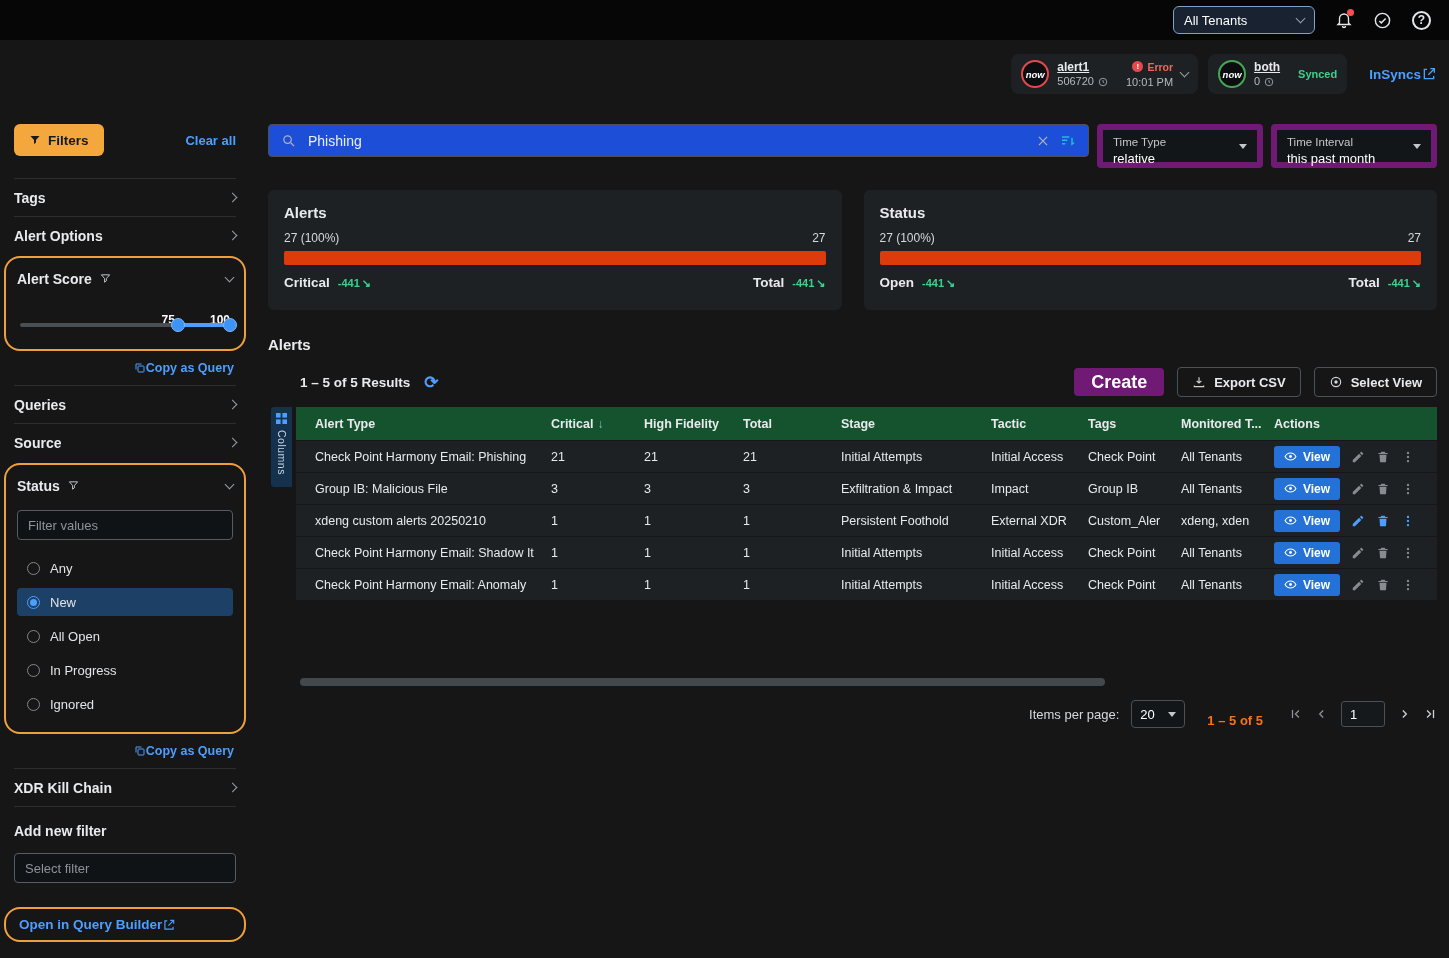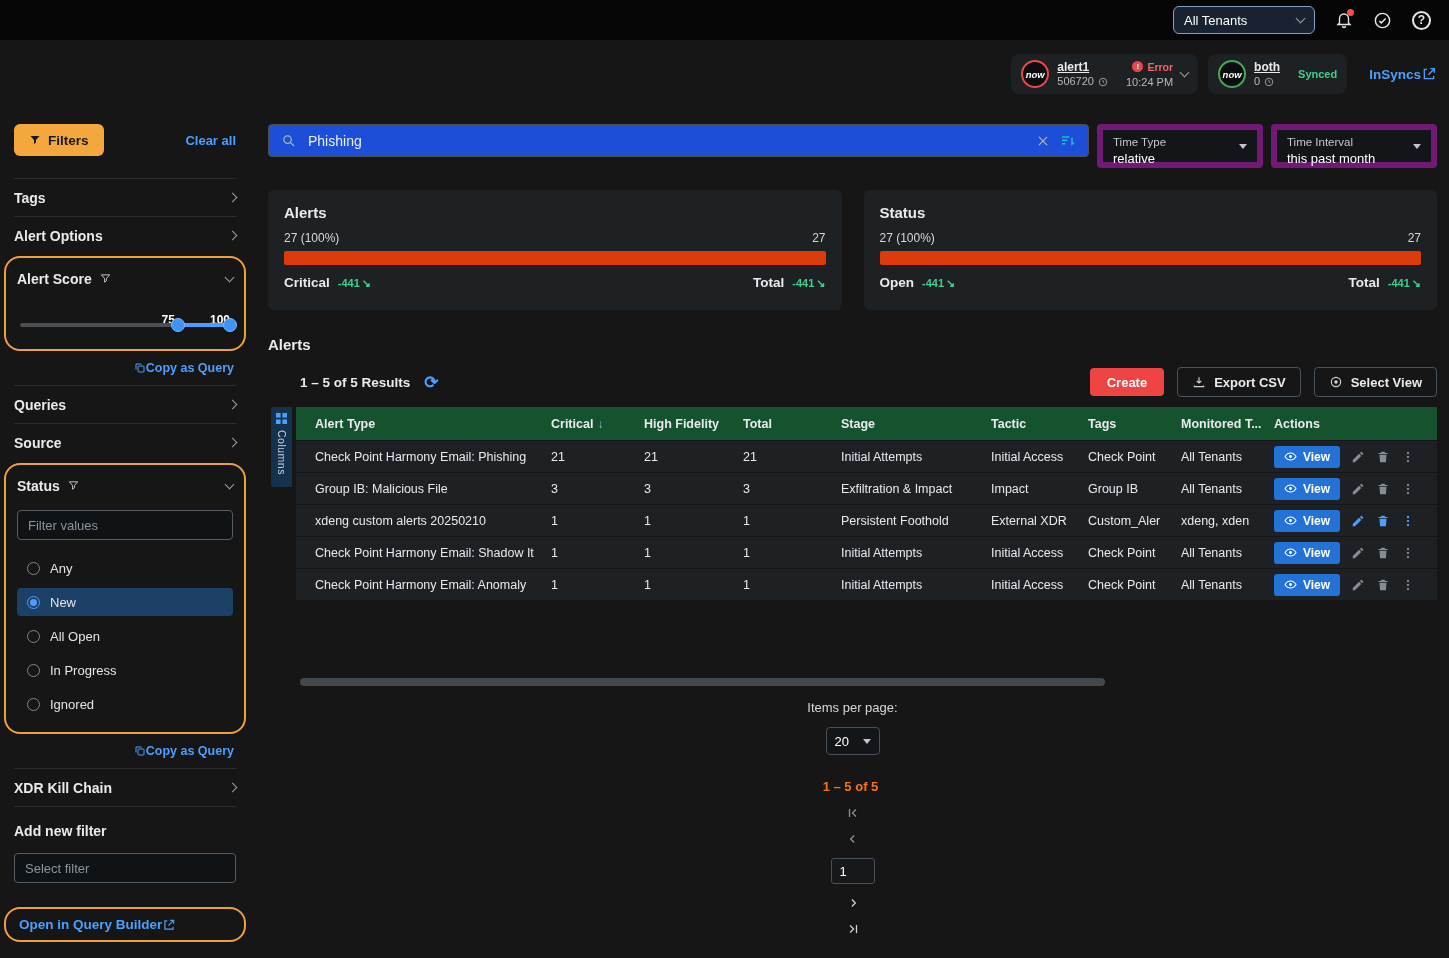--- a/index.html
+++ b/index.html
@@ -96,22 +96,22 @@
   .sumbot { display:flex; justify-content:space-between; align-items:center; }
   .sumlbl { display:inline-flex; align-items:baseline; gap:8px; font-size:13.5px; font-weight:bold; }
   .delta { color:#3ecf8e; font-size:11px; font-weight:bold; display:inline-flex; gap:2px; }
 
   
   .alerts-title { font-size:15px; font-weight:bold; margin:0 0 14px; }
   .results-row { display:flex; justify-content:space-between; align-items:center; margin-bottom:10px; padding-left:32px; }
   .results-left { display:inline-flex; align-items:center; gap:14px; font-size:13.5px; font-weight:bold; }
   .refresh { color:#4d9fff; font-size:17px; line-height:1; cursor:pointer; }
   .results-right { display:inline-flex; align-items:center; gap:13px; }
-  .btn-blue { background:#ef4444; color:#fff; border:none; border-radius:4px; height:28px; padding:0 17px;
-    font-size:13px; font-weight:bold; font-family:inherit; cursor:pointer; }
+  .btn-blue { background:#701a75; color:#fff; border:none; border-radius:4px; height:28px; padding:0 17px;
+    font-size:18px; font-weight:bold; font-family:inherit; cursor:pointer; }
   .btn-outline { background:transparent; color:#e8eaed; border:1px solid #49535e; border-radius:4px; height:30px;
     padding:0 14px; display:inline-flex; align-items:center; gap:8px; font-size:13px; font-weight:bold; font-family:inherit; cursor:pointer; }
   .btn-outline svg { color:#cfd4d9; }
 
   
   .tablewrap { position:relative; margin-left:28px; margin-top:10px; }
   .columns-tab { position:absolute; left:-25px; top:0; width:21px; height:80px; background:#14314e; border-radius:3px 0 0 3px;
     display:flex; flex-direction:column; align-items:center; gap:6px; padding-top:6px; cursor:pointer; }
   .vtext { writing-mode:vertical-rl; font-size:10.5px; color:#c8d4e0; letter-spacing:.5px; }
   .trow { display:grid; grid-template-columns:245px 93px 99px 98px 150px 97px 93px 93px 1fr;
@@ -122,21 +122,21 @@
   .sort { color:#8ab4d8; margin-left:4px; font-size:12px; }
   .td.actions { display:flex; align-items:center; gap:11px; overflow:visible; }
   .viewbtn { display:inline-flex; align-items:center; gap:6px; background:#2472d8; border:none; border-radius:3px; color:#fff;
     height:22px; padding:0 10px; font-size:12px; font-weight:bold; font-family:inherit; cursor:pointer; }
   .act-ic { color:#878c91; display:flex; cursor:pointer; }
   .trow.hl .act-ic { color:#4d9fff; }
 
   .hscroll { width:805px; height:8px; background:#43484d; border-radius:4px; margin:77px 0 0 32px; cursor:pointer; }
 
   
-  .pagerow { display:flex; justify-content:flex-end; align-items:center; gap:12px; margin-top:14px; font-size:13px; color:#d6d9dc;flex-direction:column; }
+  .pagerow { display:flex; justify-content:flex-end; align-items:center; gap:12px; margin-top:14px; font-size:13px; color:#d6d9dc; }
   .pp-select { width:54px; height:28px; background:#131619; border:1px solid #4a5056; border-radius:4px;
     display:flex; align-items:center; justify-content:space-between; padding:0 8px; cursor:pointer; color:#fff; }
   .range { font-weight:bold; color:#f97316; margin:12px 14px 0 10px; }
   .pgbtn { color:#8d9399; display:flex; cursor:pointer; }
   .pgbtn.on { color:#cfd4d9; }
   .pg-input { width:44px; height:26px; background:#16191c; border:1px solid #4a5056; border-radius:3px;
     color:#fff; font-size:13px; padding:0 8px; font-family:inherit; }
 </style>
 </head>
 <body>
@@ -308,21 +308,21 @@
                 <circle cx="8" cy="8" r="6"></circle>
                 <path d="M8 5v3l2 1.5"></path>
               </svg>
           </span>
         </div>
         <div class="inst-right">
           <span class="err">
             <span class="errdot">!</span>
             <span>Error</span>
           </span>
-          <span class="inst-time">10:24 PM</span>
+          <span class="inst-time">10:01 PM</span>
         </div>
         <span class="chev down"></span>
       </div>
 
       <div class="inst-card">
         <span class="now-logo ring-green">
             <span>now</span>
           </span>
         <div class="inst-mid">
           <span class="inst-name">both</span>

